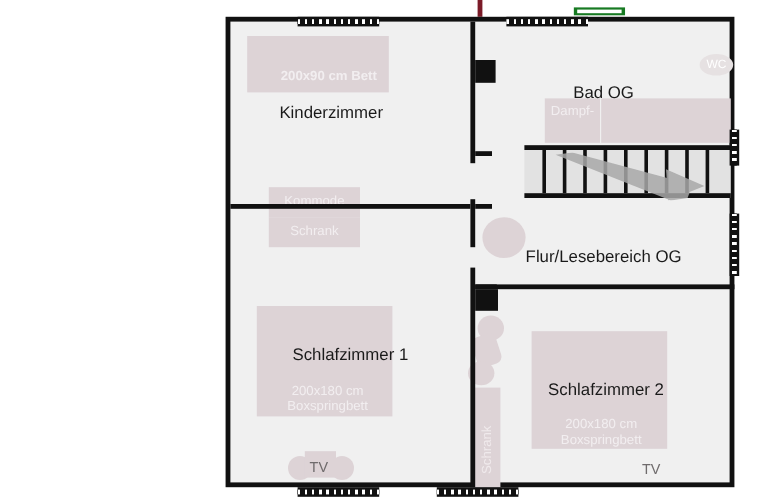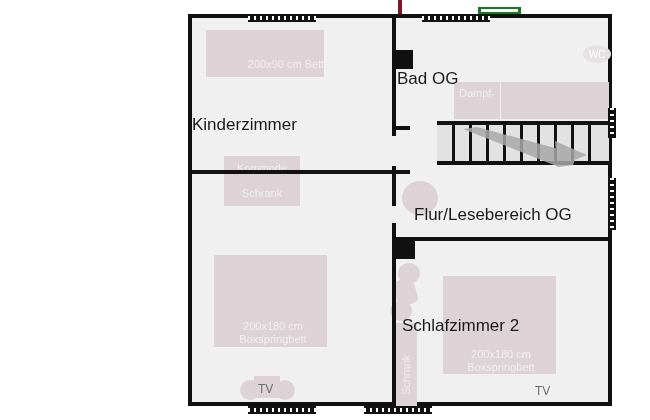--- a/index.html
+++ b/index.html
@@ -29,22 +29,22 @@
 
   
   .furn{position:absolute;background:#ddd3d6;}
   .furn.round{border-radius:50%;}
   .furn.soft{border-radius:6px;}
   .furn-label{position:absolute;color:#ffffff;font-size:11px;line-height:13px;
               text-align:center;pointer-events:none;}
   .furn-label.dim{color:#f2eef0;}
 
   
-  .room-label{position:absolute;color:#1a1a1a;font-size:17px;
-              white-space:nowrap;}
+  .room-label{position:absolute;color:#1a1a1a;font-size:14px;
+              white-space:nowrap;text-align:center;}
 
   
   .stairs{position:absolute;box-sizing:border-box;
           border-top:4px solid #111111;border-bottom:4px solid #111111;
           background:#e2e2e2;}
   .step{position:absolute;top:0;bottom:0;width:3px;background:#111111;}
   .stair-arrow{position:absolute;pointer-events:none;}
 
   
   .entry-arrow{position:absolute;}
@@ -76,21 +76,21 @@
   <div class="entry-arrow" style="left:391px;top:0px;width:18px;height:48px;">
     <svg width="18" height="48" viewBox="0 0 18 48">
       <line x1="9" y1="0" x2="9" y2="34" stroke="#7b1b28" stroke-width="4"></line>
       <polygon points="9,46 2,31 16,31" fill="#7b1b28"></polygon>
     </svg>
   </div>
 
   <div class="building">
 
     <div class="furn" style="left:14px;top:12px;width:118px;height:47px;"></div>
-    <div class="furn-label dim" style="left:34px;top:40px;width:120px;">200x90 cm Bett</div>
+    <div class="furn-label dim" style="left:22px;top:40px;width:120px;font-weight:bold;">200x90 cm Bett</div>
 
     <div class="furn" style="left:32px;top:138px;width:76px;height:25px;"></div>
     <div class="furn-label dim" style="left:32px;top:144px;width:76px;">Kommode</div>
 
     <div class="furn" style="left:32px;top:163px;width:76px;height:25px;"></div>
     <div class="furn-label dim" style="left:32px;top:169px;width:76px;">Schrank</div>
 
     <div class="furn" style="left:262px;top:64px;width:46px;height:37px;"></div>
     <div class="furn-label dim" style="left:262px;top:69px;width:46px;">Dampf-</div>
     <div class="furn-label dim" style="left:262px;top:82px;width:46px;margin-top:42px;">dusche</div>
@@ -162,23 +162,24 @@
     <div class="door" style="left:204px;top:32px;width:17px;height:19px;"></div>
     <div class="door" style="left:204px;top:223px;width:19px;height:18px;"></div>
 
     <div class="window h" style="left:56px;top:-4px;width:68px;"></div>
     <div class="window h" style="left:230px;top:-4px;width:68px;"></div>
     <div class="window h" style="left:56px;top:388px;width:68px;"></div>
     <div class="window h" style="left:172px;top:388px;width:68px;"></div>
     <div class="window v" style="left:416px;top:90px;height:30px;"></div>
     <div class="window v" style="left:416px;top:160px;height:52px;"></div>
 
-    <div class="room-label" style="left:0px;top:97px;width:168px;">Kinderzimmer</div>
+    <div class="room-label" style="left:0px;top:67px;width:168px;">Kinderzimmer</div>
 
     <div class="room-label" style="left:205px;top:51px;width:212px;">Bad OG</div>
 
-    <div class="room-label" style="left:222px;top:187px;width:212px;">Flur/Lesebereich OG</div>
+    <div class="room-label" style="left:205px;top:187px;width:212px;">Flur/Lesebereich OG</div>
 
+    <div class="room-label" style="left:0px;top:269px;width:200px;">Schlafzimmer 1</div>
 
     <div class="room-label" style="left:210px;top:298px;width:206px;">Schlafzimmer 2</div>
 
   </div>
 </div>
 
 </body></html>

